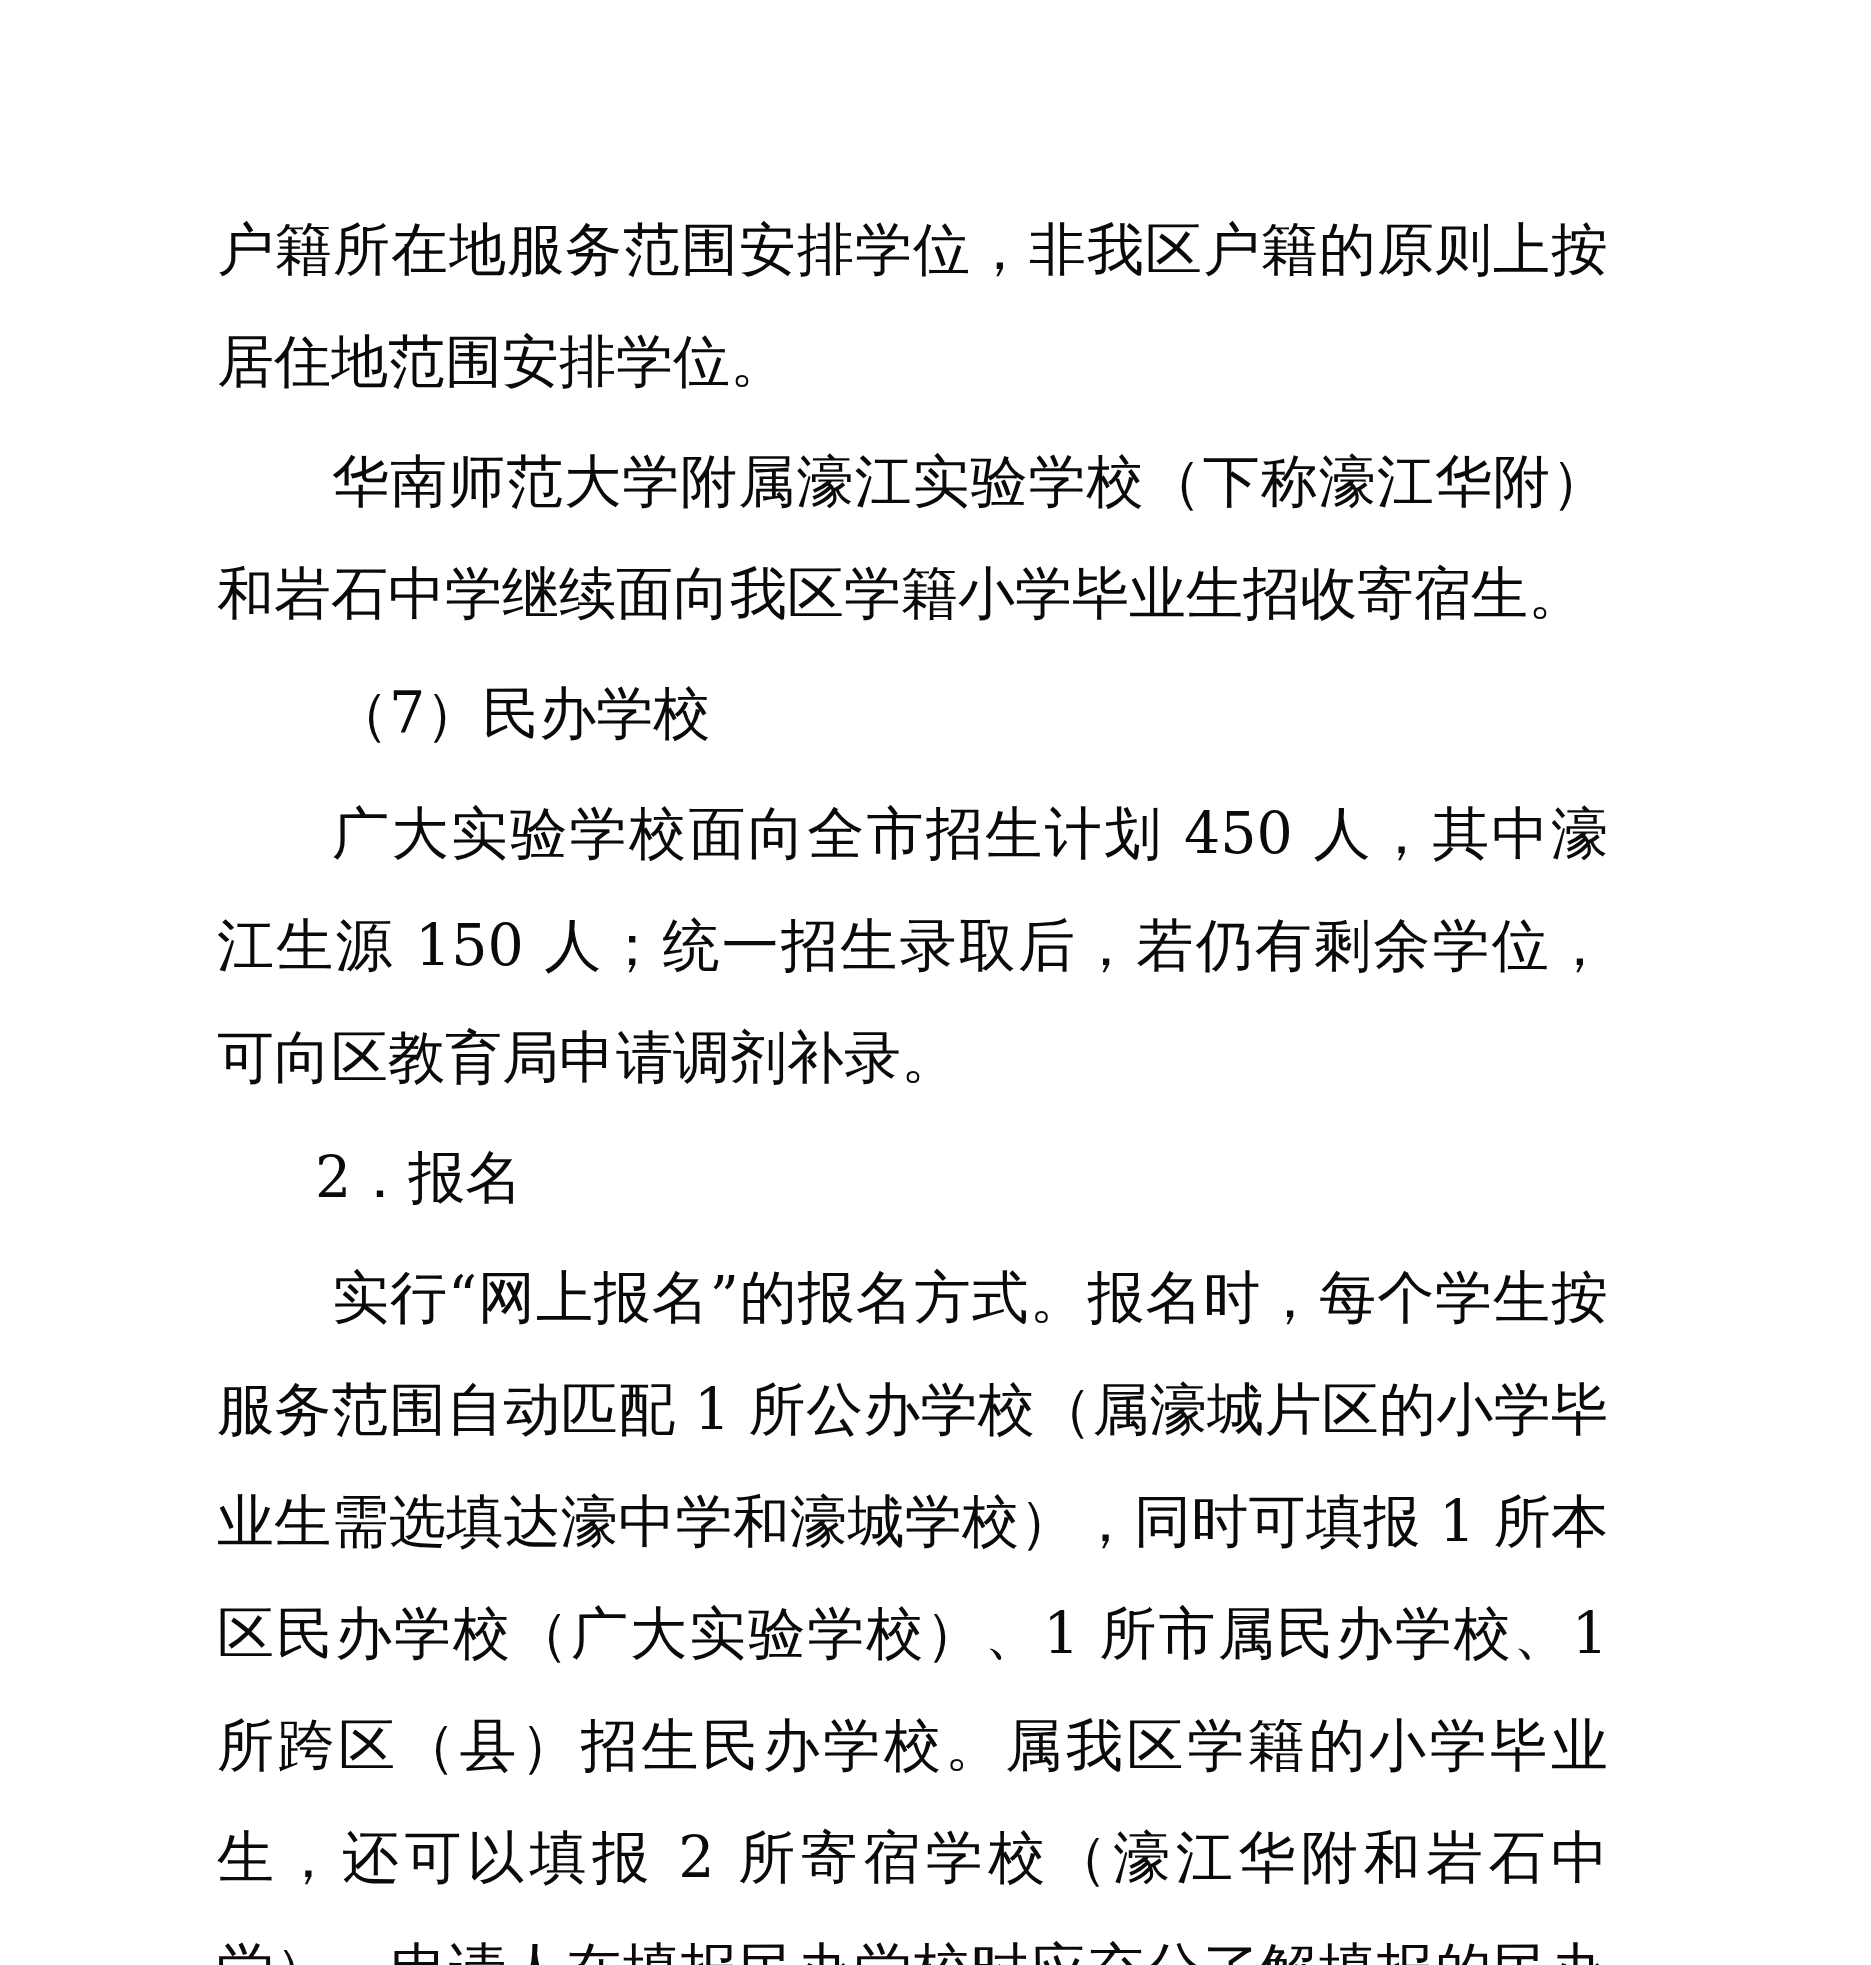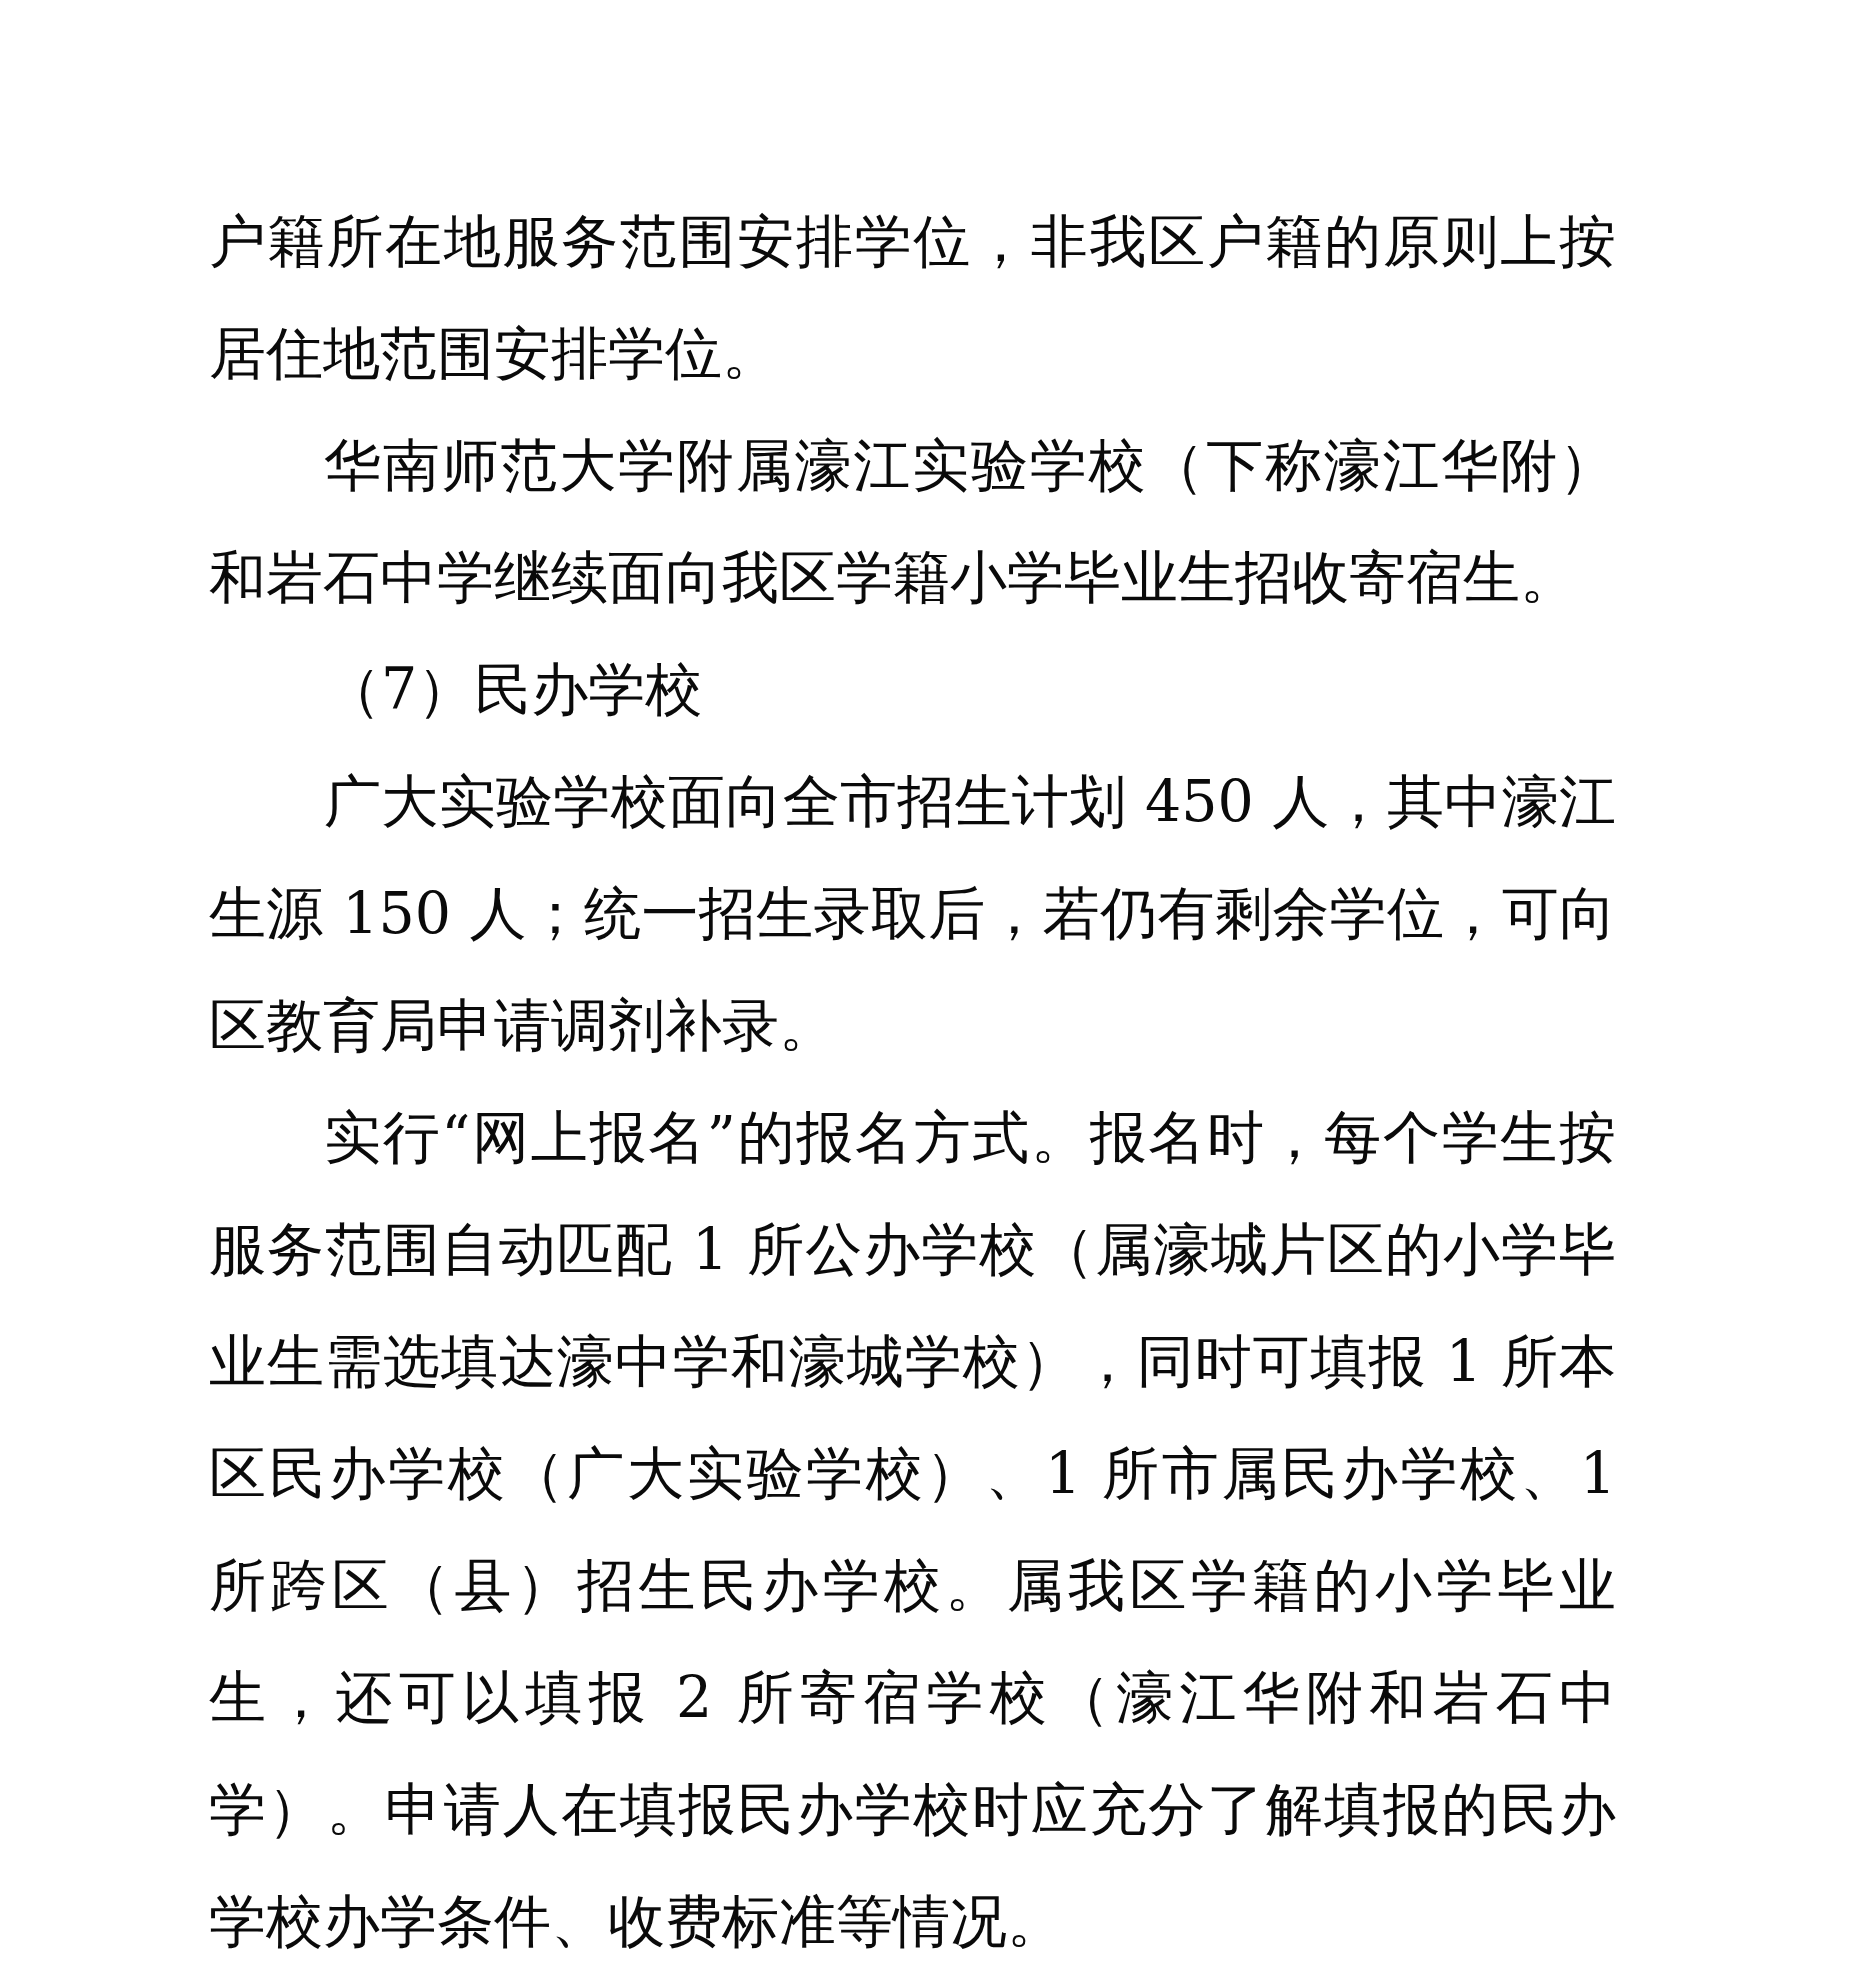--- a/index.html
+++ b/index.html
@@ -25,21 +25,21 @@
   }
 
   #text-block {
     position: absolute;
     left: 209px;
     top: 185px;
     width: 1407px;
   }
 
   .para {
-    margin: 0;
+    margin: 8px;
     padding: 0;
     font-size: 57px;
     line-height: 112px;
     letter-spacing: 0px;
     text-align: justify;
     text-justify: inter-character;
     text-align-last: left;
     word-break: break-all;
     white-space: normal;
     font-weight: 400;
@@ -68,19 +68,20 @@
 
     <p class="para cont">户籍所在地服务范围安排学位，非我区户籍的原则上按居住地范围安排学位。</p>
 
 
     <p class="para indent">华南师范大学附属濠江实验学校（下称濠江华附）和岩石中学继续面向我区学籍小学毕业生招收寄宿生。</p>
 
     <p class="para indent">（7）民办学校</p>
 
     <p class="para indent">广大实验学校面向全市招生计划 450 人，其中濠江生源 150 人；统一招生录取后，若仍有剩余学位，可向区教育局申请调剂补录。</p>
 
+    <p class="para num-indent">2．报名</p>
 
     <p class="para indent">实行“网上报名”的报名方式。报名时，每个学生按服务范围自动匹配 1 所公办学校（属濠城片区的小学毕业生需选填达濠中学和濠城学校），同时可填报 1 所本区民办学校（广大实验学校）、1 所市属民办学校、1 所跨区（县）招生民办学校。属我区学籍的小学毕业生，还可以填报 2 所寄宿学校（濠江华附和岩石中学）。申请人在填报民办学校时应充分了解填报的民办学校办学条件、收费标准等情况。</p>
 
   </div>
 
 </div>
 
 
 </body></html>

